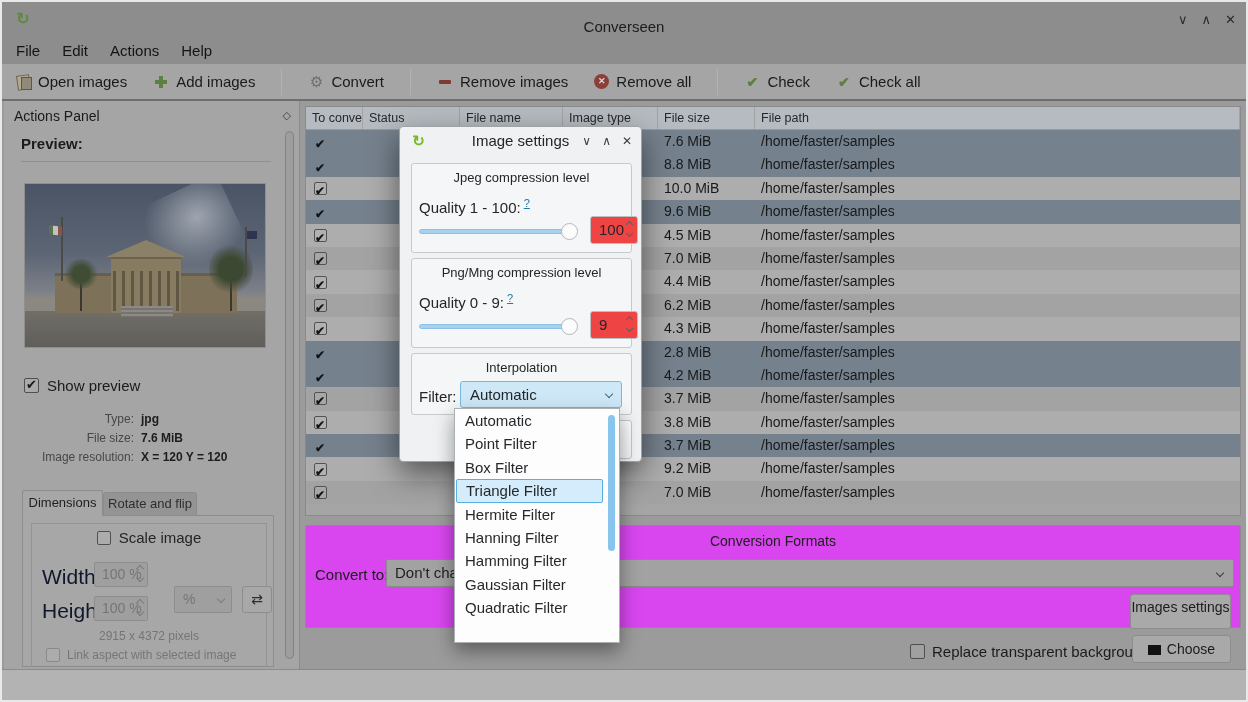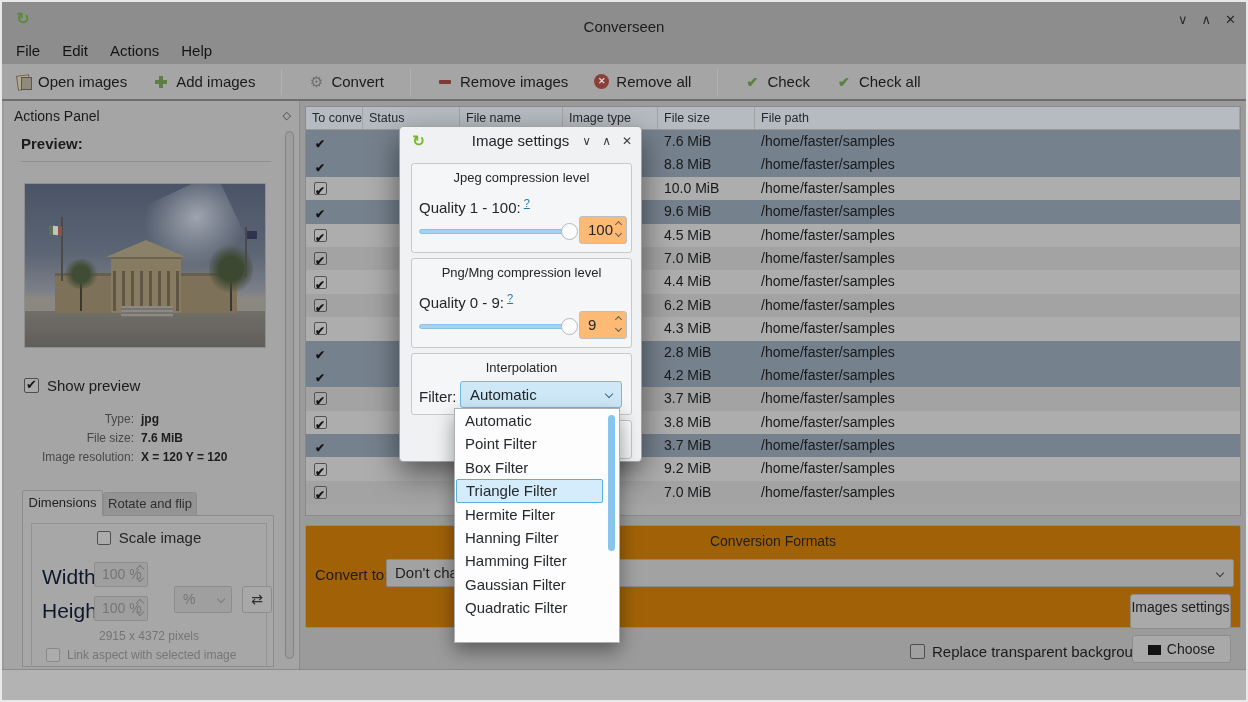--- a/index.html
+++ b/index.html
@@ -104,21 +104,21 @@
   .trow.odd{background:#adadad;}
   .trow.even{background:#a3a3a3;}
   .trow.sel{background:#75818d;}
   .td{font-size:14px;color:#17191b;line-height:23.4px;padding-left:6px;overflow:hidden;white-space:nowrap;}
   .td-check{display:flex;align-items:center;padding-left:8px;}
   .row-cb{width:13px;height:13px;border:1px solid #525252;border-radius:2px;position:relative;background:rgba(255,255,255,.05);}
   .row-cb.nobox{border-color:transparent;background:transparent;}
   .row-cb::after{content:"✔";position:absolute;left:0px;top:-3px;font-size:12px;color:#141414;font-weight:bold;}
 
   
-  .conv-group{left:303px;top:523px;width:936px;height:103px;border:1px solid #8c8c8c;border-radius:2px;background:#a16207;}
+  .conv-group{left:303px;top:523px;width:936px;height:103px;border:1px solid #8c8c8c;border-radius:2px;background:#d946ef;}
   .conv-title{position:absolute;left:0;top:7px;width:100%;text-align:center;font-size:14px;color:#202020;}
   .conv-label{position:absolute;left:9px;top:40px;font-size:15px;color:#1b1b1b;}
   .conv-combo{position:absolute;left:80px;top:33px;width:848px;height:28px;background:#a2a2a2;border:1px solid #898989;border-radius:2px;font-size:15px;color:#1f1f1f;line-height:26px;padding-left:8px;white-space:nowrap;overflow:hidden;}
   .conv-combo .chev{position:absolute;right:10px;top:10px;}
   .btn{position:absolute;background:#a9a9a9;border:1px solid #8d8d8d;border-radius:3px;font-size:14px;color:#1c1c1c;text-align:center;}
   .imgset-btn{left:824px;top:68px;width:101px;height:35px;line-height:25px;}
   .bottom-row{left:303px;top:633px;width:936px;height:30px;}
   .rtb{position:absolute;left:605px;top:8px;display:flex;align-items:center;gap:7px;font-size:15px;color:#1b1b1b;}
   .choose-color{left:827px;top:0px;width:99px;height:28px;line-height:26px;}
   .swatch{display:inline-block;width:13px;height:10px;background:#121212;margin-right:6px;vertical-align:middle;}
@@ -132,21 +132,21 @@
   .dlg-logo{position:absolute;left:10px;top:5px;width:17px;height:17px;color:#76b82a;font-weight:bold;font-size:15px;line-height:17px;text-align:center;}
   .dlg-title{position:absolute;left:0;top:0;width:100%;height:28px;line-height:28px;text-align:center;font-size:15px;color:#232629;}
   .dlg-controls{position:absolute;right:9px;top:0;height:28px;display:flex;align-items:center;gap:11px;}
   .dlg-wc{color:#3a3e41;font-size:12px;line-height:12px;}
   .dgroup{position:absolute;left:11px;width:221px;background:#f5f6f7;border:1px solid #c6cacd;border-radius:3px;}
   .dg-title{position:absolute;left:0;top:6px;width:100%;text-align:center;font-size:13px;color:#232629;}
   .dg-quality{position:absolute;left:7px;top:33px;font-size:15px;color:#232629;}
   .help-q{color:#2575a8;font-size:11px;vertical-align:super;text-decoration:underline;margin-left:3px;}
   .slider{position:absolute;left:7px;width:152px;height:5px;border-radius:2.5px;background:#a6d2ef;border:1px solid #8cc0e4;}
   .slider .handle{position:absolute;right:-8px;top:-7px;width:17px;height:17px;border-radius:50%;background:#fcfcfc;border:1px solid #b4b8bb;}
-  .dspin{position:absolute;left:167px;width:48px;height:28px;background:#fdba74;border:1px solid #bcc0c3;border-radius:3px;font-size:15px;color:#232629;line-height:26px;padding-left:8px;}
+  .dspin{position:absolute;left:178px;width:48px;height:28px;background:#ef4444;border:1px solid #bcc0c3;border-radius:3px;font-size:15px;color:#232629;line-height:26px;padding-left:8px;}
   .dspin .arrows{position:absolute;right:5px;top:5px;display:flex;flex-direction:column;gap:4px;}
   .dspin .chev{border-color:#5a5e61;width:5px;height:5px;}
   .filter-label{position:absolute;left:7px;top:34px;font-size:15px;color:#232629;}
   .filter-combo{position:absolute;left:48px;top:27px;width:162px;height:27px;background:#cfe8f8;border:1px solid #76b9e0;border-radius:3px;font-size:15px;color:#232629;line-height:25px;padding-left:9px;}
   .filter-combo .chev{position:absolute;right:9px;top:9px;border-color:#3d6a8a;}
   .ok-btn{position:absolute;left:191px;top:293px;width:41px;height:39px;background:linear-gradient(#fdfdfd,#f3f4f5);border:1px solid #c2c6c9;border-radius:3px;}
 
   
   .fpopup{left:452px;top:406px;width:166px;height:235px;background:#fdfdfd;border:1px solid #aab0b4;box-shadow:0 8px 18px rgba(0,0,0,.4);z-index:60;}
   .fitem{height:23.4px;line-height:23.4px;font-size:15px;color:#26292c;padding-left:10px;white-space:nowrap;}

